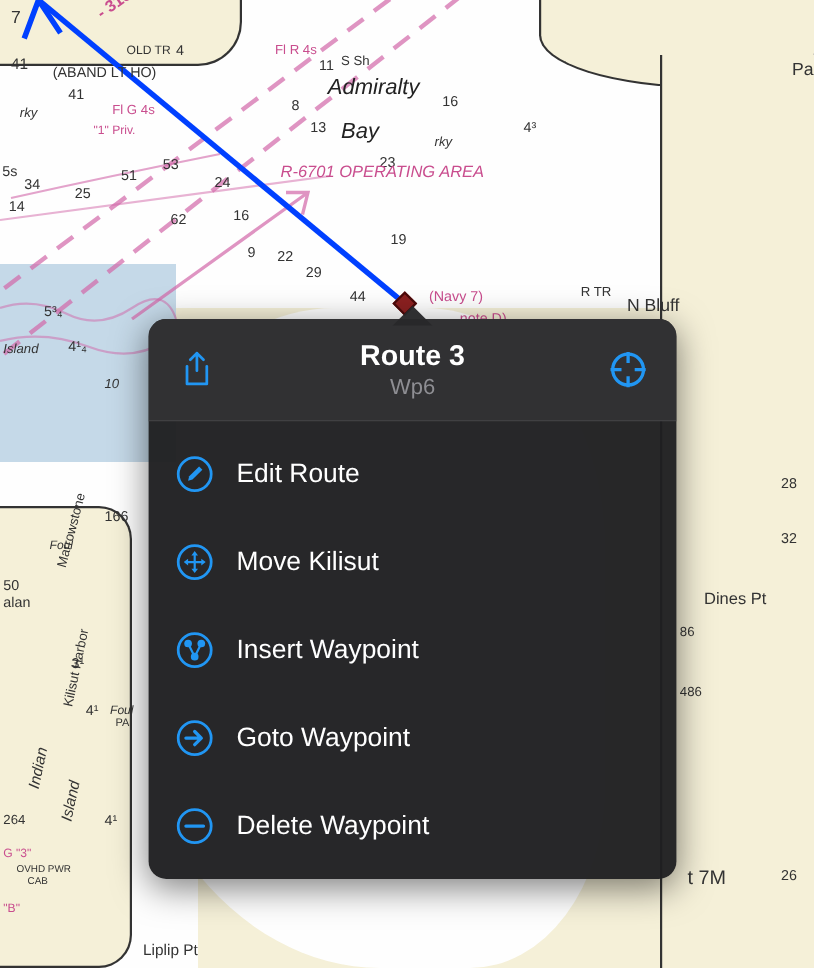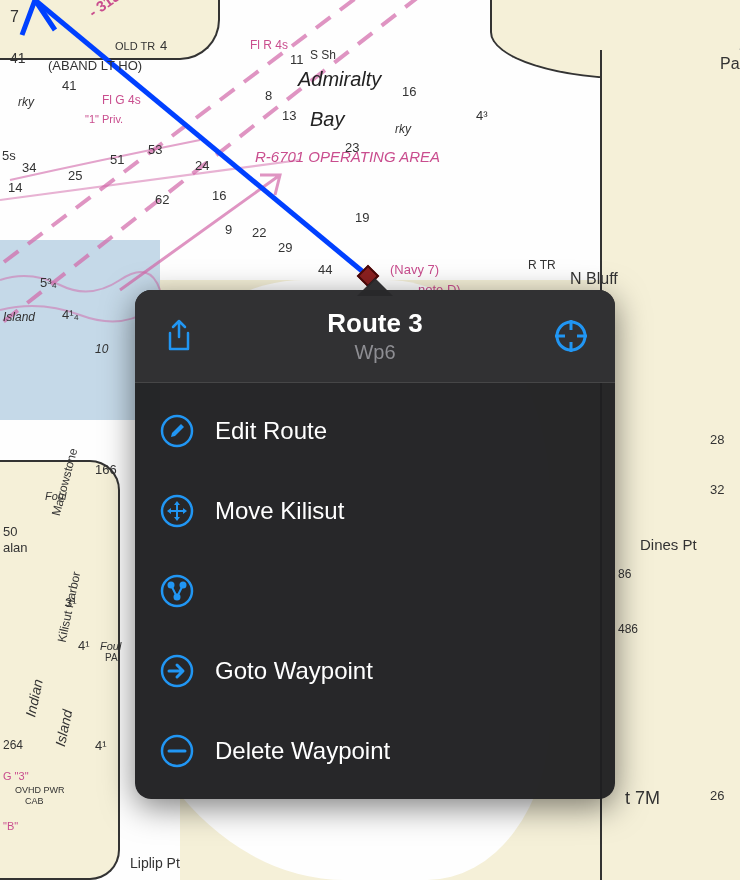--- a/index.html
+++ b/index.html
@@ -420,20 +420,21 @@
       <div class="menu-item">
         <div class="menu-icon">
           <svg width="34" height="34" viewBox="0 0 34 34">
             <circle cx="17" cy="17" r="15" stroke="#2196f3" stroke-width="2.5" fill="none"></circle>
             <circle cx="11" cy="11" r="3.5" fill="#2196f3"></circle>
             <circle cx="23" cy="11" r="3.5" fill="#2196f3"></circle>
             <circle cx="17" cy="23" r="3.5" fill="#2196f3"></circle>
             <path d="M11 11 L17 23 L23 11" stroke="#2196f3" stroke-width="2" fill="none"></path>
           </svg>
         </div>
+        <span class="menu-label">Insert Waypoint</span>
       </div>
 
       <div class="menu-item">
         <div class="menu-icon">
           <svg width="34" height="34" viewBox="0 0 34 34">
             <circle cx="17" cy="17" r="15" stroke="#2196f3" stroke-width="2.5" fill="none"></circle>
             <path d="M9 17 L21 17 M17 11 L23 17 L17 23" stroke="#2196f3" stroke-width="3" fill="none" stroke-linecap="round" stroke-linejoin="round"></path>
           </svg>
         </div>
         <span class="menu-label">Goto Waypoint</span>

